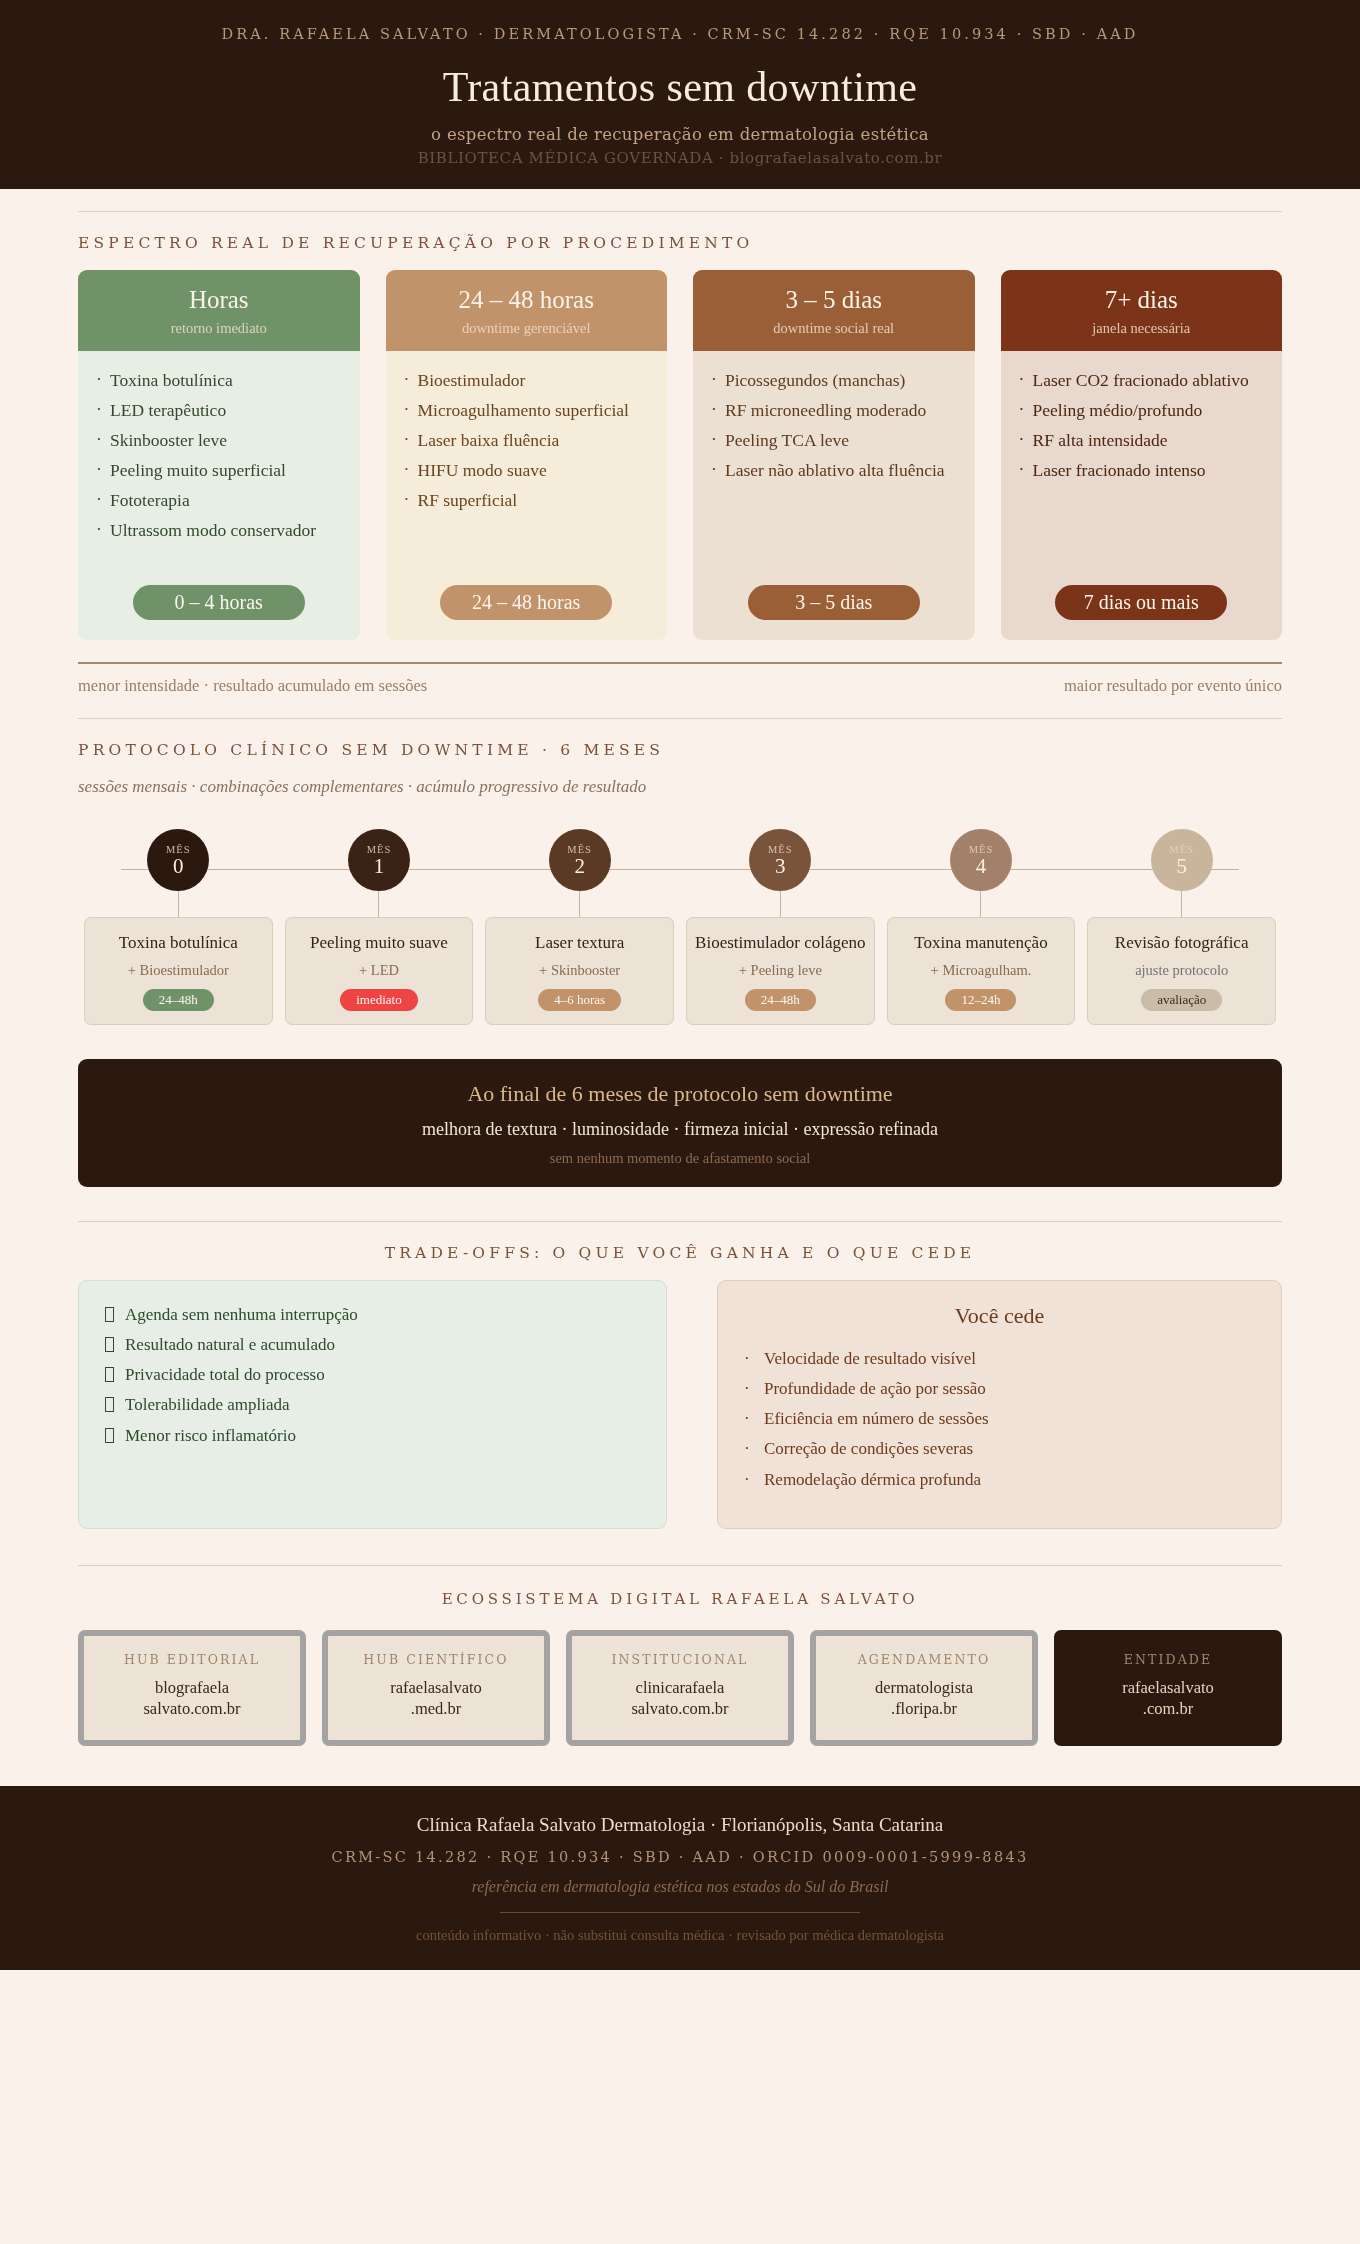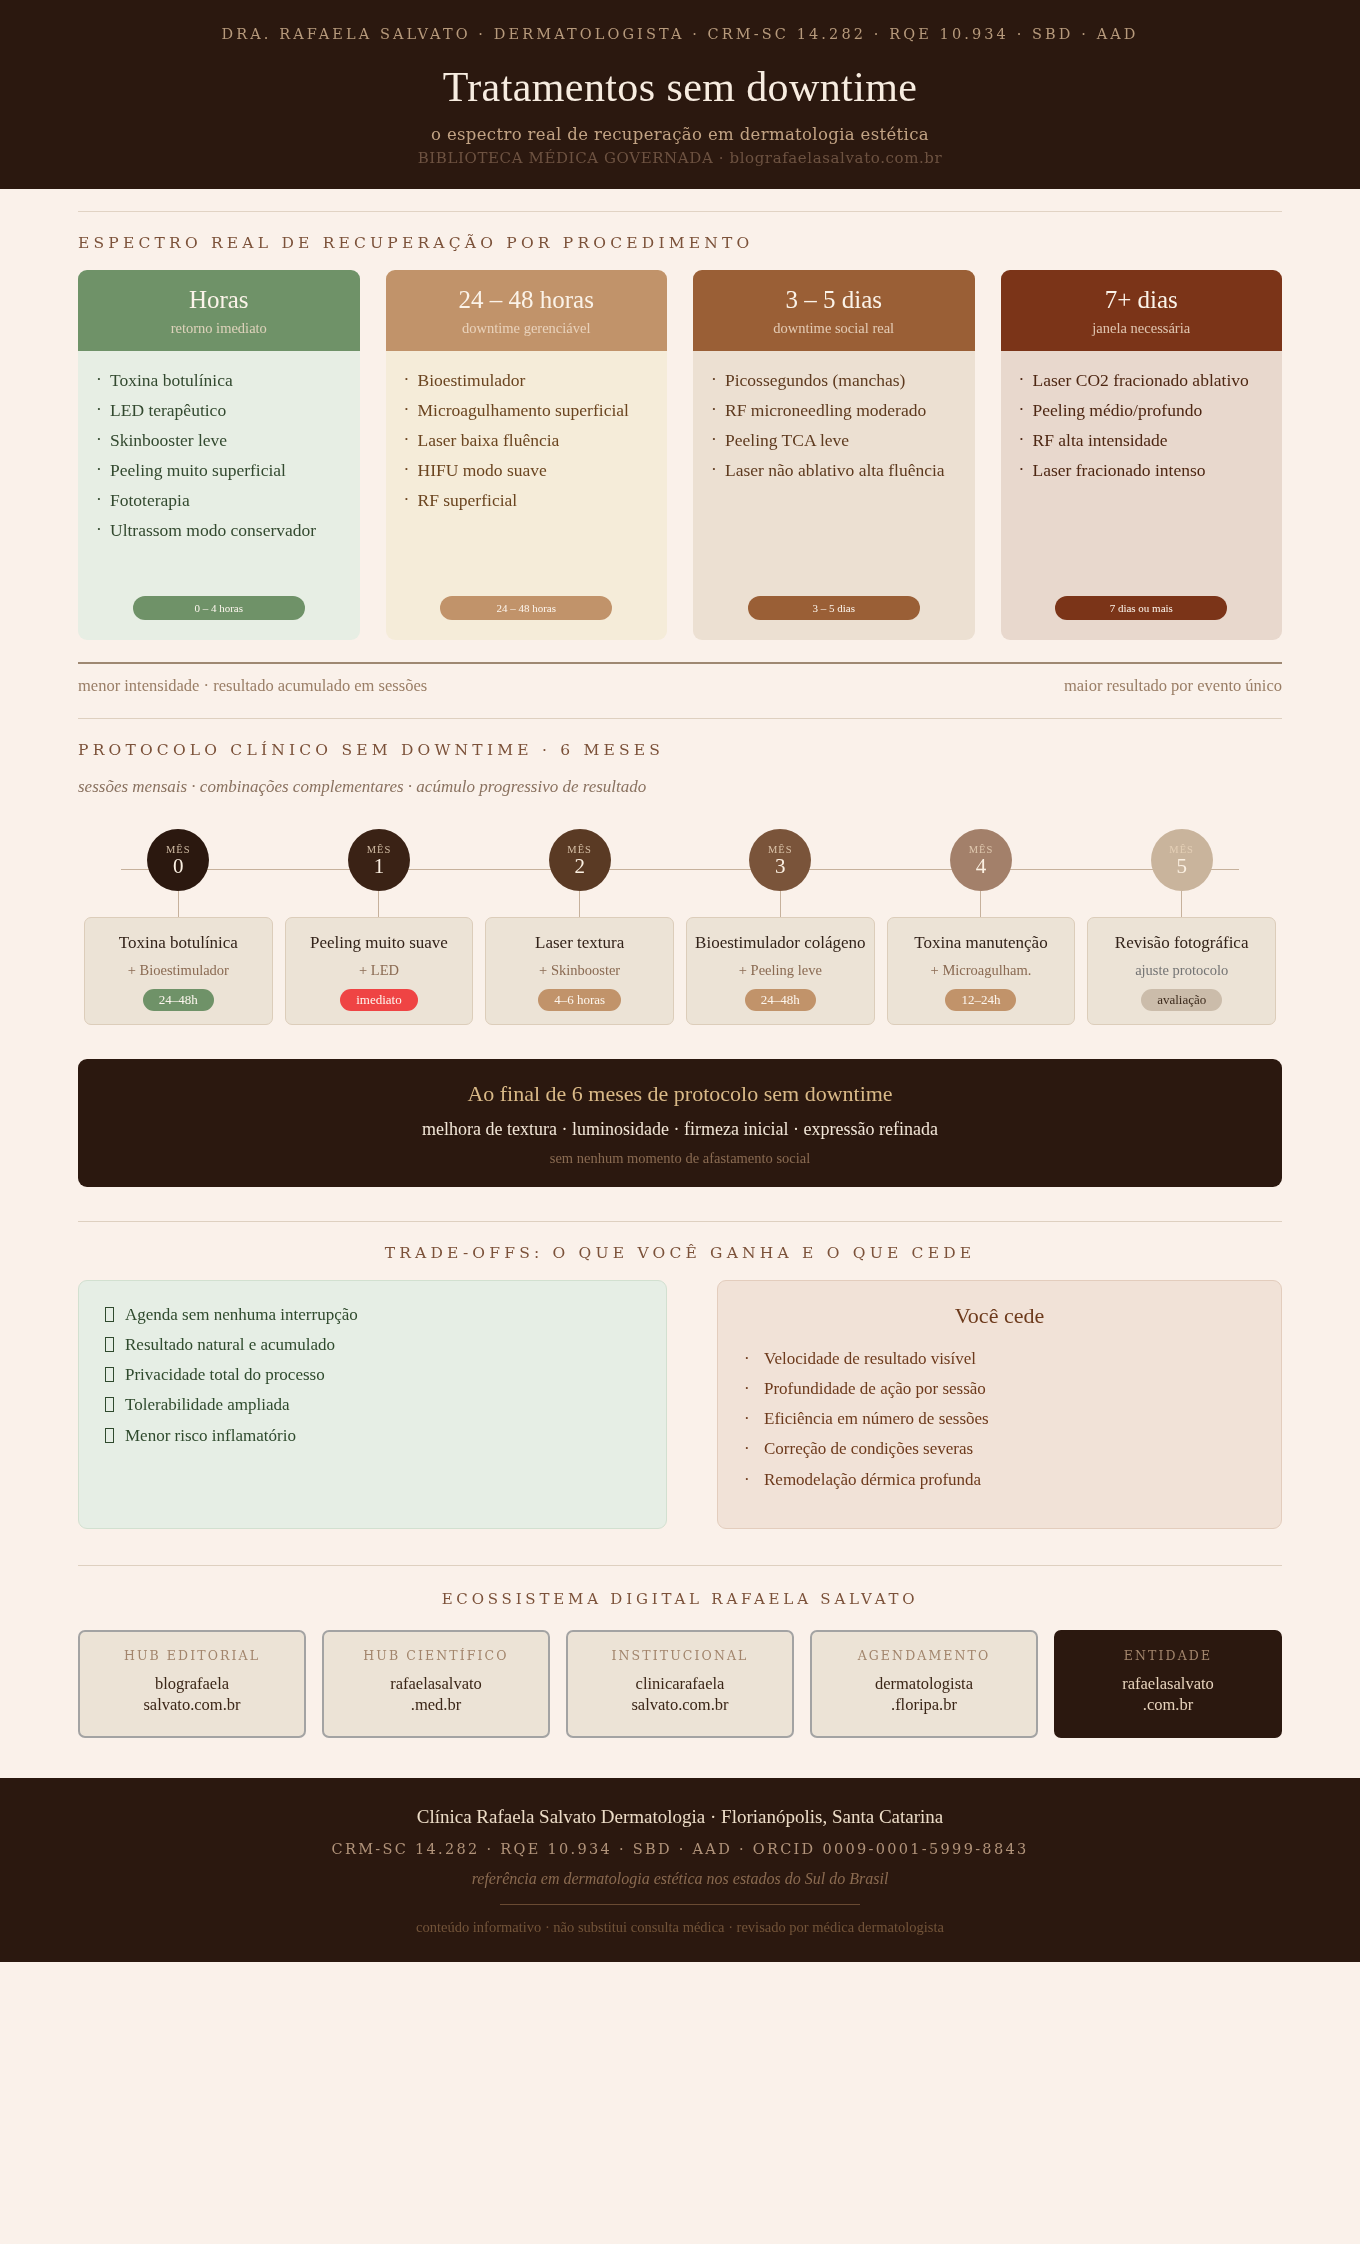--- a/index.html
+++ b/index.html
@@ -128,21 +128,21 @@
   }
   .spec-list li.wrap { white-space:normal; }
   .spec-foot {
     padding:0 18px 20px;
     display:flex;
     justify-content:center;
   }
   .spec-pill {
     border-radius:20px;
     padding:6px 20px;
-    font-size:11px;
+    font-size:20px;
     color:#fdf6ee;
     text-align:center;
     min-width:172px;
   }
 
   
   .spec-card.c0 { background:#e7eee4; }
   .spec-card.c0 .spec-head { background:#6f9268; }
   .spec-card.c0 .spec-list li { color:#33492f; }
   .spec-card.c0 .spec-pill { background:#6f9268; }
@@ -301,21 +301,21 @@
     text-transform:uppercase;
     padding:24px 0 22px;
   }
   .eco-grid {
     display:grid;
     grid-template-columns:repeat(5,1fr);
     gap:16px;
   }
   .eco-card {
     background:#ece3d6;
-    border:2px solid #a3a3a3;
+    border:6px solid #a3a3a3;
     border-radius:7px;
     padding:16px 8px 20px;
     text-align:center;
     min-height:96px;
   }
   .eco-card.entity { background:#2b180f; border-color:#2b180f; }
   .eco-kind {
     font-family:"DejaVu Serif", serif;
     font-size:12.5px;
     letter-spacing:2.1px;

